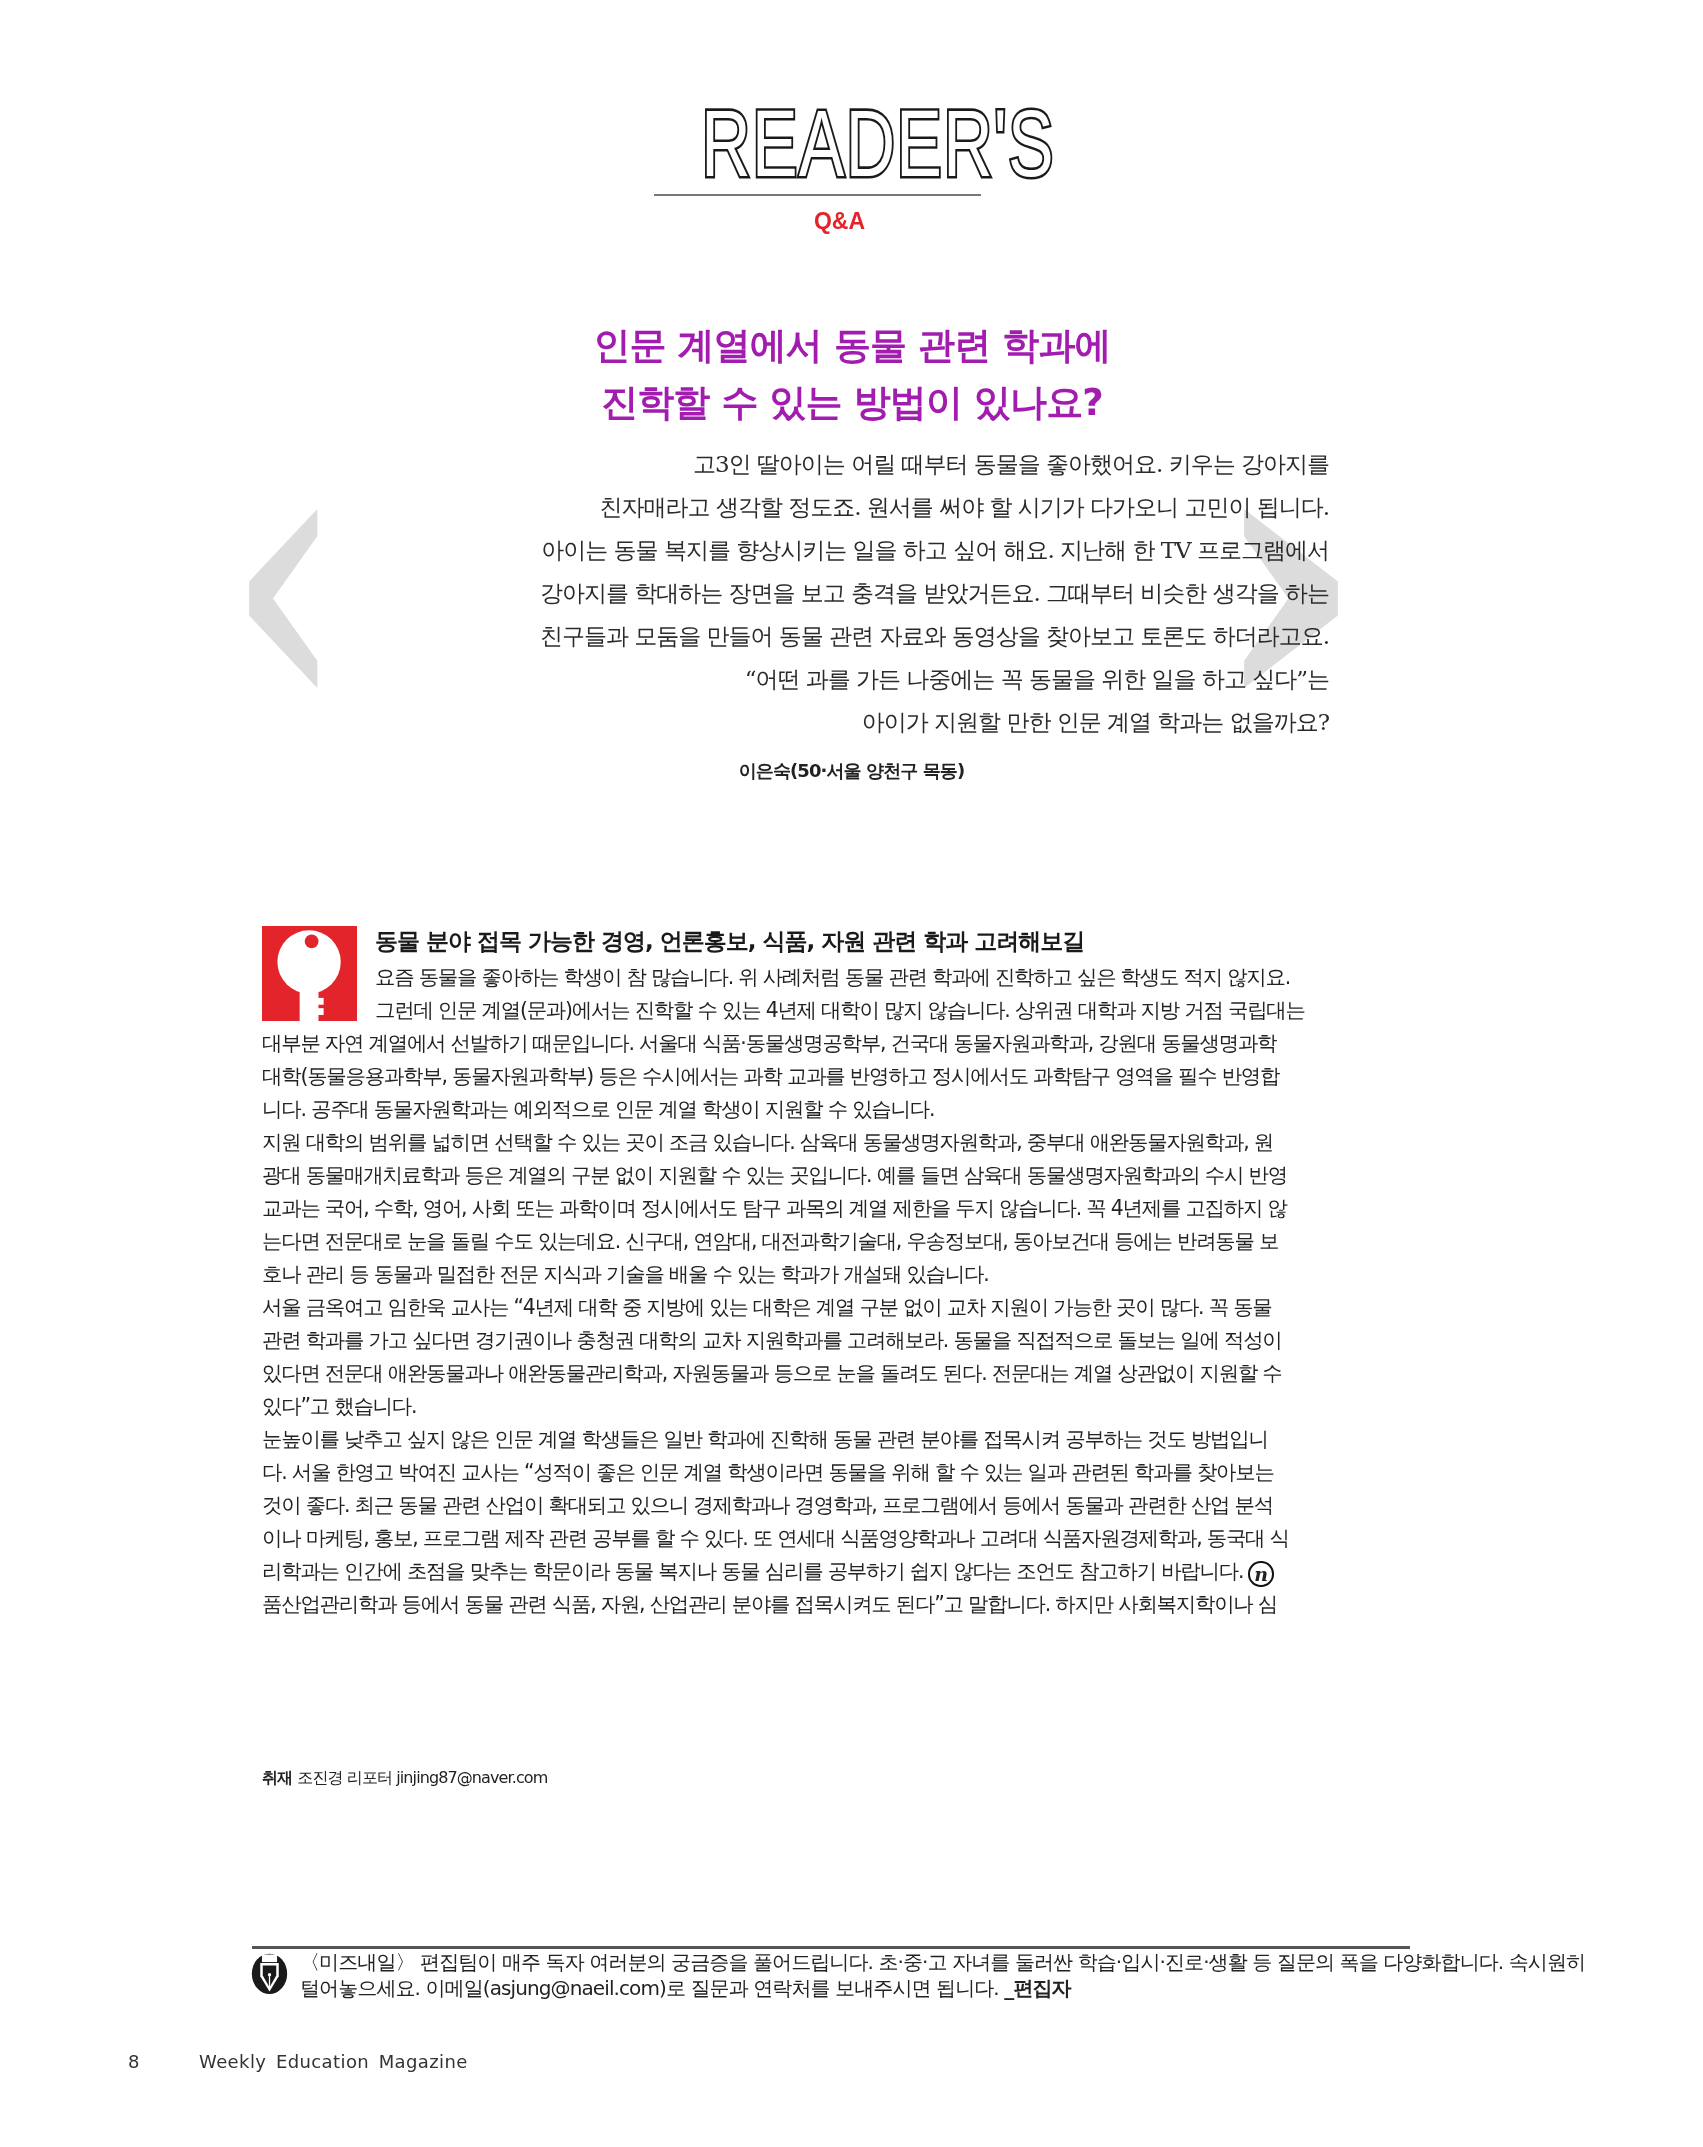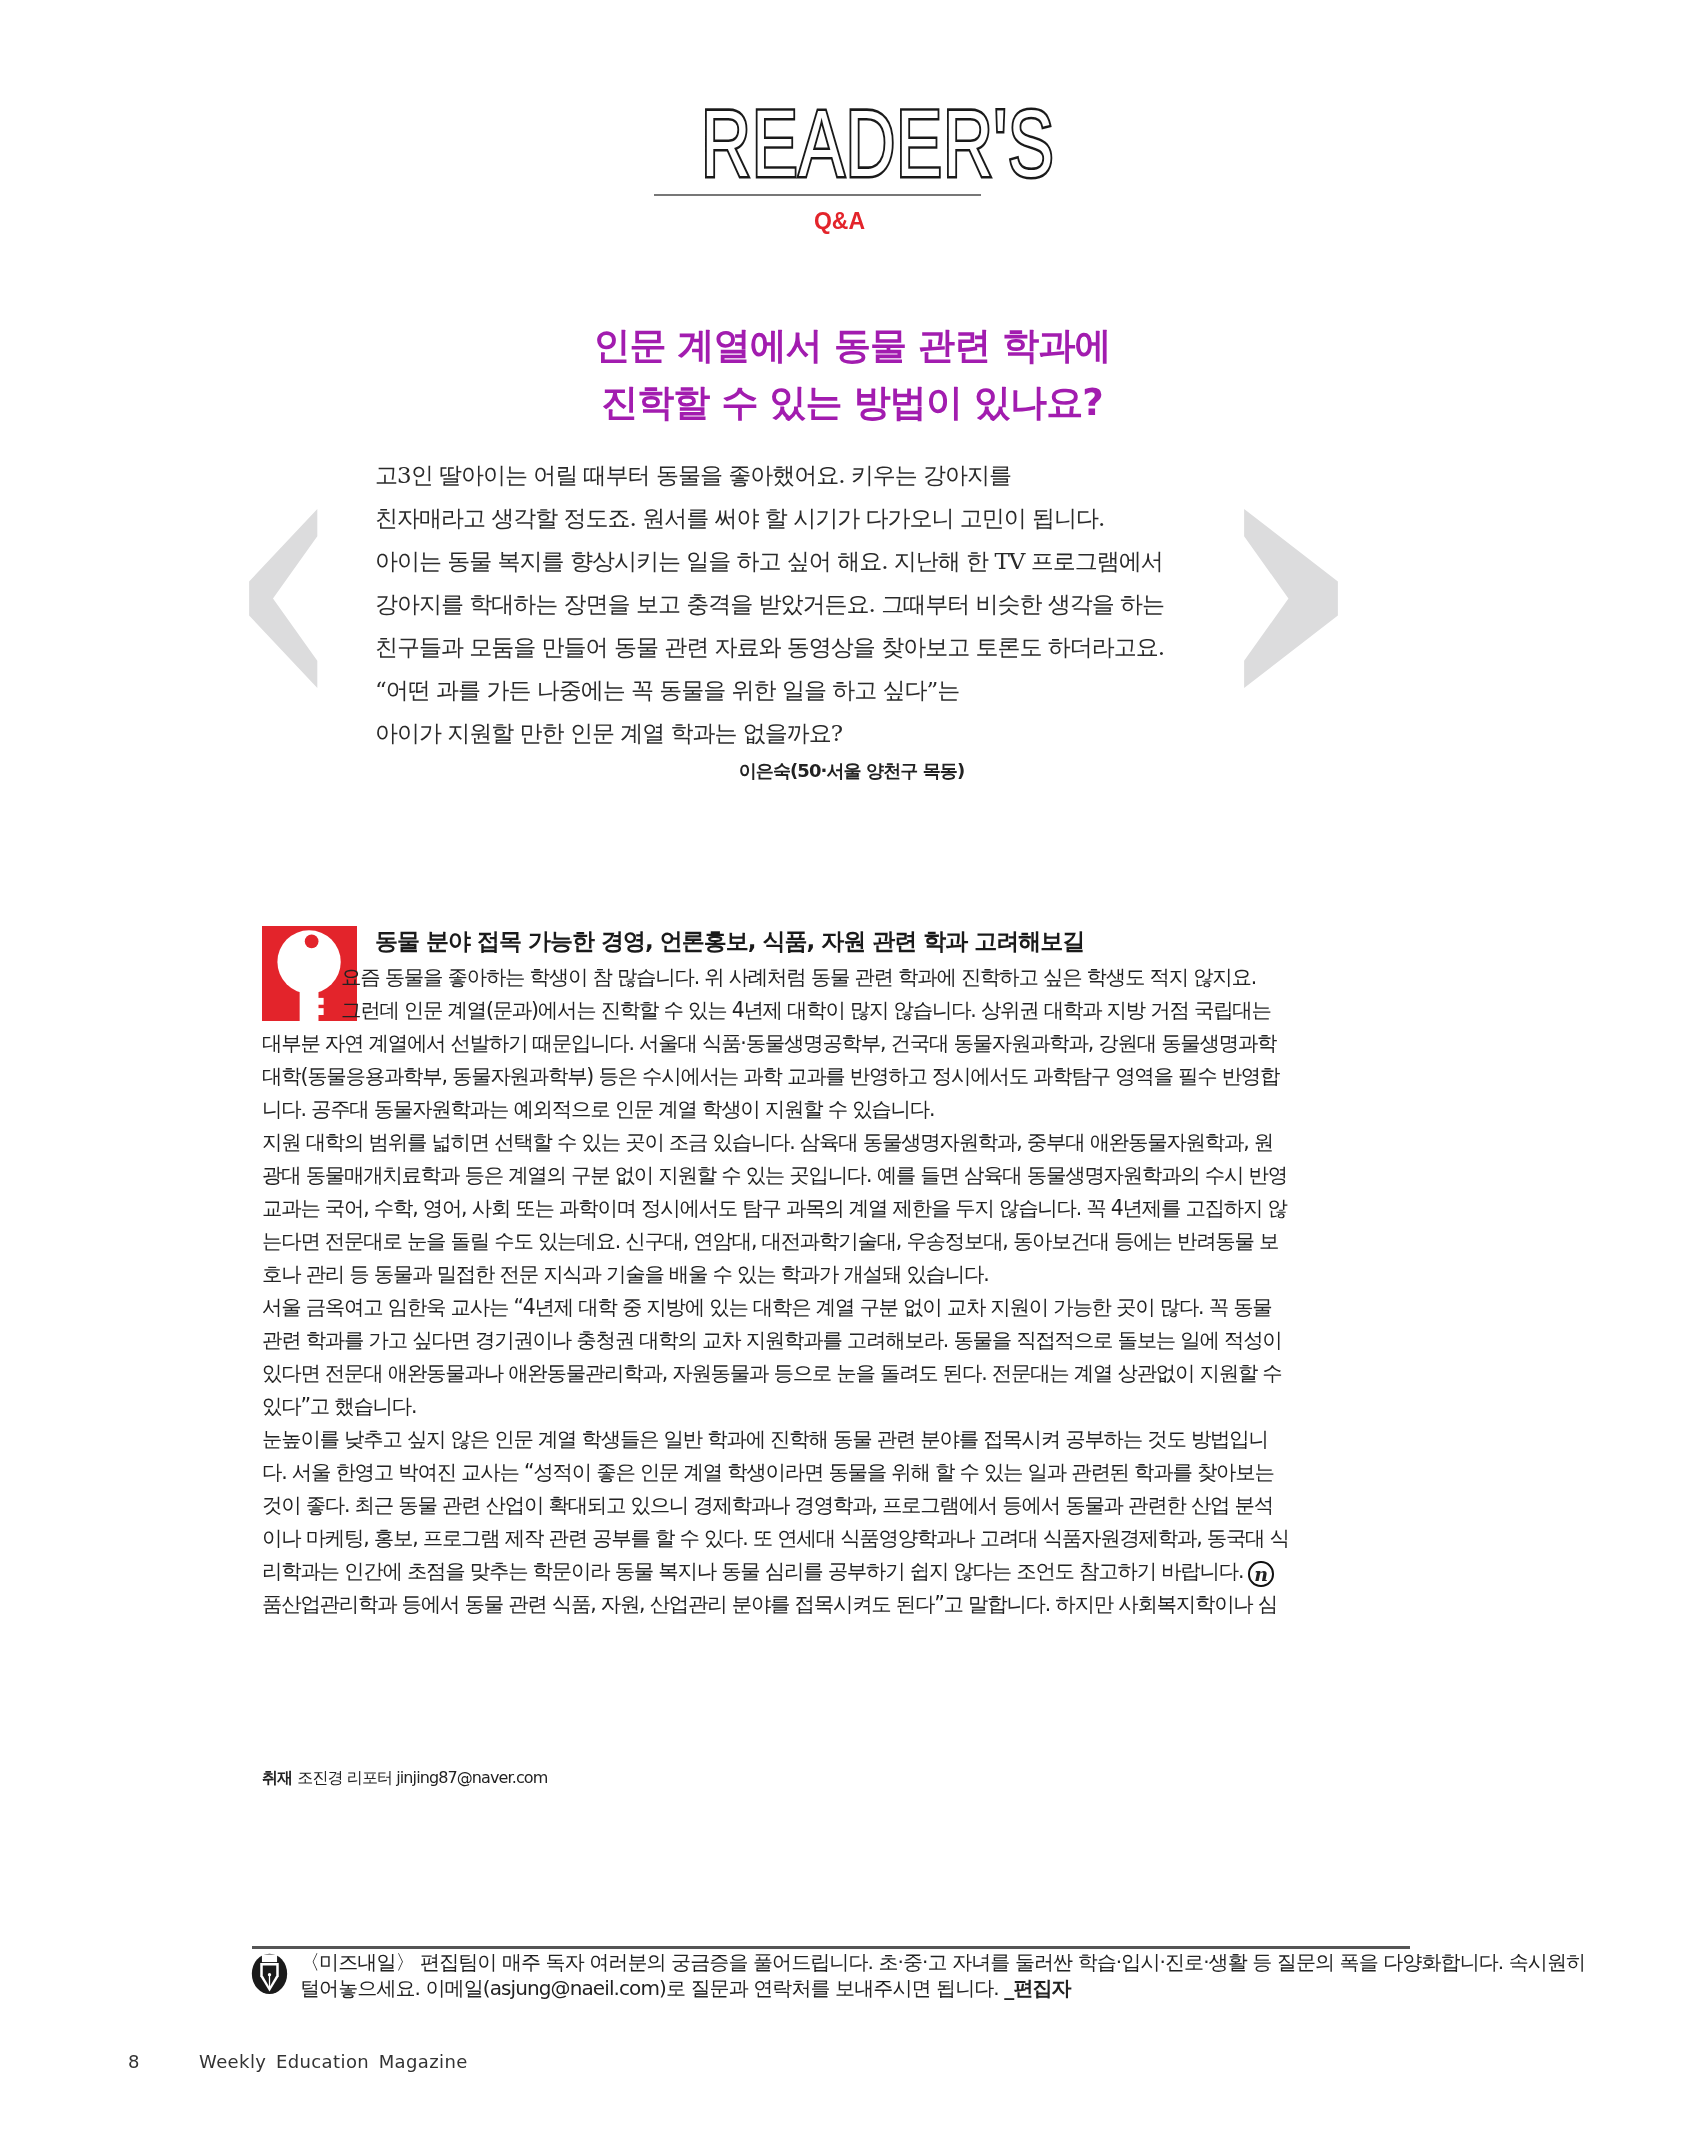--- a/index.html
+++ b/index.html
@@ -26,21 +26,21 @@
     }
     .q-title {
       position: absolute; left: 341px; top: 317px; width: 1022px; text-align: center;
       font-family: "DejaVu Sans", sans-serif; font-weight: 700; font-size: 37px; line-height: 57px;
       color: #a21caf; letter-spacing: -0.9px;
     }
     .chevron { position: absolute; top: 509px; width: 94px; height: 179px; }
     .chevron-left { left: 249px; }
     .chevron-right { left: 1244px; }
     .question-body {
-      position: absolute; left: 375px; top: 454px; width: 954px; text-align: left;
+      position: absolute; left: 375px; top: 443px; width: 954px; text-align: right;
       font-family: "DejaVu Serif", serif; font-size: 23px; line-height: 43px; color: #2a2a2a;
       letter-spacing: -1px;
     }
     .question-body p { margin: 0; white-space: nowrap; }
     .asker {
       position: absolute; left: 596px; top: 759px; width: 511px; text-align: center;
       font-family: "DejaVu Sans", sans-serif; font-weight: 700; font-size: 18px; color: #222;
       letter-spacing: -0.9px;
     }
     .key-icon { position: absolute; left: 262px; top: 926px; width: 95px; height: 95px; }
@@ -48,21 +48,21 @@
       position: absolute; left: 375px; top: 927px;
       font-family: "DejaVu Sans", sans-serif; font-weight: 700; font-size: 23px; line-height: 29px;
       color: #1a1a1a; letter-spacing: -1px; white-space: nowrap;
     }
     .answer-body {
       position: absolute; left: 262px; top: 961px; width: 1146px;
       font-family: "DejaVu Sans", sans-serif; font-size: 20.4px; line-height: 33px;
       color: #222; letter-spacing: -1.2px;
     }
     .answer-body .line { display: block; white-space: nowrap; height: 33px; }
-    .answer-body .indent { padding-left: 79px; }
+    .answer-body .indent { padding-left: 113px; }
     .end-mark {
       display: inline-block; width: 25.6px; height: 25.6px; border: 2.6px solid #111; border-radius: 50%;
       font-family: "DejaVu Serif", serif; font-style: italic; font-weight: 700; font-size: 19px;
       line-height: 22px; text-align: center; vertical-align: -3.4px; margin-left: 5.1px; box-sizing: border-box;
       letter-spacing: 0;
     }
     .credit {
       position: absolute; left: 262px; top: 1768px;
       font-family: "DejaVu Sans", sans-serif; font-size: 16px; color: #222; letter-spacing: -0.9px;
     }

